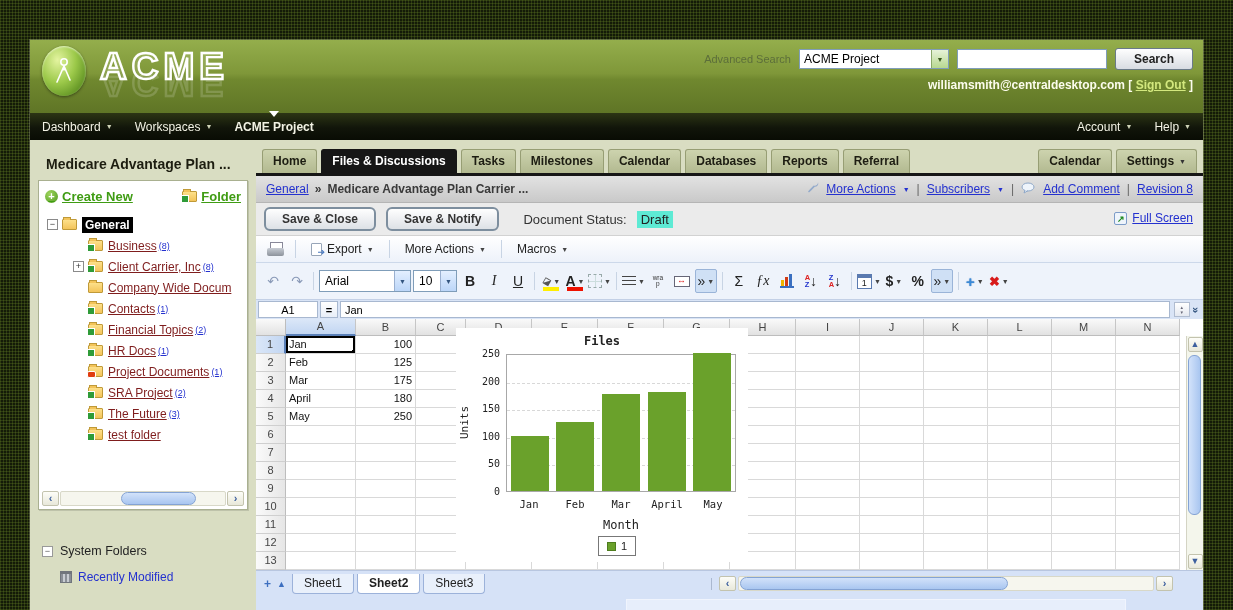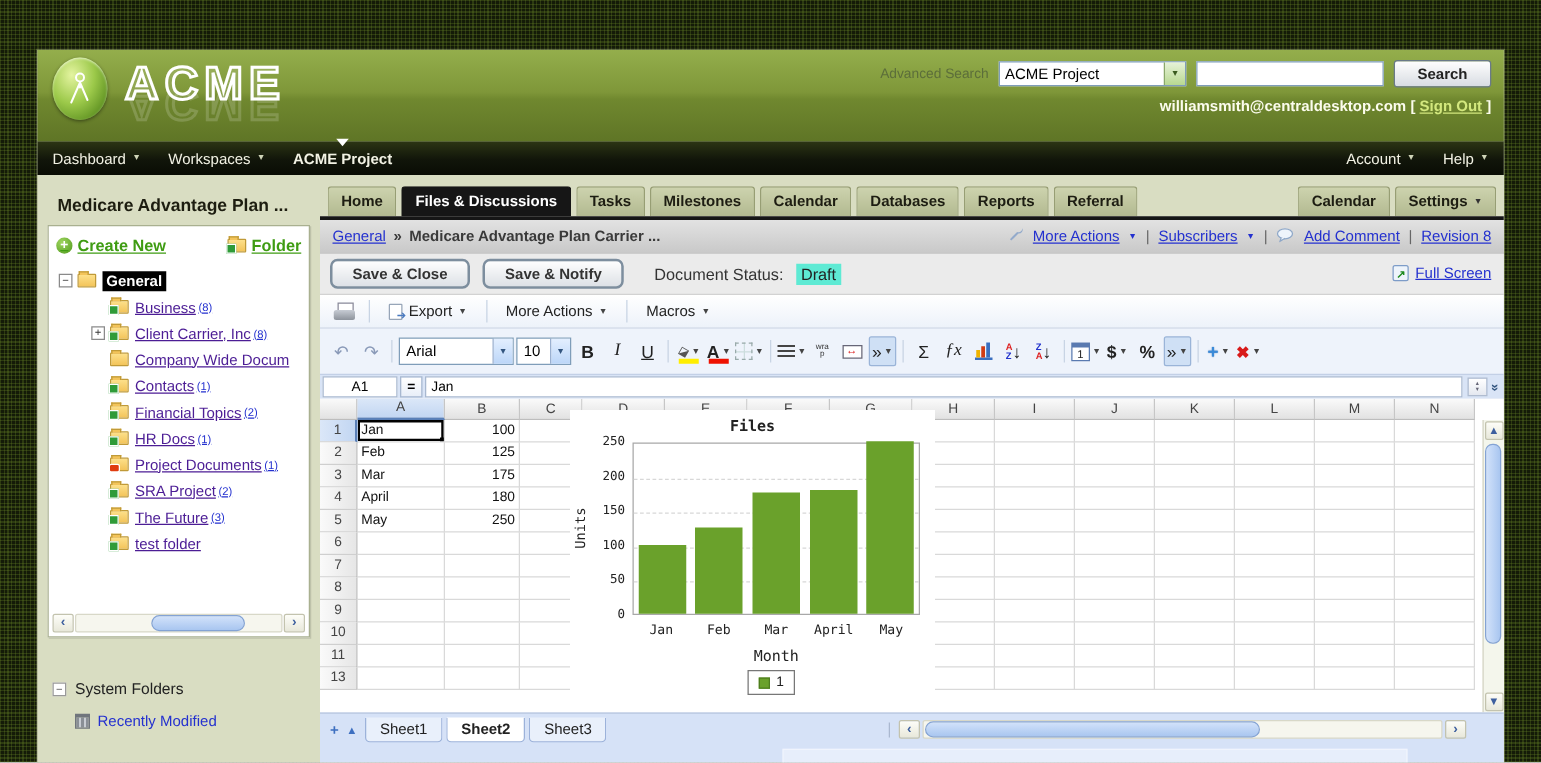--- a/index.html
+++ b/index.html
@@ -73,21 +73,21 @@
     background:#f3c45a; border:1px solid #c09a38; border-bottom:none; }
   .ic-folder.badge-green::after { content:""; position:absolute; left:-2px; bottom:-2px; width:6px; height:6px;
     background:#2f9b38; border:1px solid #fff; }
   .ic-folder.badge-red::after { content:""; position:absolute; left:-2px; bottom:-2px; width:7px; height:5px;
     background:#e03c10; border-radius:2px; border:1px solid #fff; }
   .tree { flex:1; padding:4px 0 0 8px; overflow:hidden; }
   .tree-row { display:flex; align-items:center; height:21px; white-space:nowrap; }
   .tree-row .expander { width:11px; height:11px; border:1px solid #8a8a8a; background:#fff; color:#333;
     font-size:9px; line-height:9px; text-align:center; margin-right:4px; flex:none; cursor:pointer; }
   .tree-row .exp-space { width:15px; flex:none; }
-  .tree-row .tree-label { color:#4c1d95; text-decoration:underline; font-size:12px; margin-left:5px; cursor:pointer; }
+  .tree-row .tree-label { color:#7f1d1d; text-decoration:underline; font-size:12px; margin-left:5px; cursor:pointer; }
   .tree-row .tree-count { color:#2431cf; text-decoration:underline; font-size:9px; margin-left:2px; cursor:pointer; }
   .tree-row.selected .tree-label { background:#000; color:#fff; text-decoration:none; padding:1px 3px; font-weight:bold; }
   .hscroll { height:16px; margin:2px 3px 3px 3px; display:flex; align-items:center; gap:1px; }
   .scroll-btn { width:17px; height:15px; background:linear-gradient(#fdfdf8,#e8e8da); border:1px solid #c3c3ae;
     color:#3d5f9e; font-size:11px; font-weight:bold; line-height:13px; text-align:center; border-radius:2px; cursor:pointer; }
   .scroll-track { flex:1; height:15px; background:#f6f6ee; border:1px solid #d8d8c8; border-radius:2px; position:relative; }
   .scroll-thumb { position:absolute; top:0; height:13px; background:linear-gradient(#d2e2fa,#a9c6f0);
     border:1px solid #84a3d4; border-radius:7px; cursor:pointer; }
   .sys-hdr { margin:34px 0 0 12px; display:flex; align-items:center; gap:7px; font-size:12.5px; color:#222; }
   .sys-exp { width:11px; height:11px; border:1px solid #999; background:#fff; color:#555; font-size:9px;
@@ -828,20 +828,37 @@
                 <div class="g-cell" style="width: 66px;"></div>
                 <div class="g-cell" style="width: 66px;"></div>
                 <div class="g-cell" style="width: 64px;"></div>
                 <div class="g-cell" style="width: 64px;"></div>
                 <div class="g-cell" style="width: 64px;"></div>
                 <div class="g-cell" style="width: 64px;"></div>
                 <div class="g-cell" style="width: 64px;"></div>
                 <div class="g-cell" style="width: 64px;"></div>
               </div>
               <div class="g-row">
+                <div class="g-rowhdr">12</div>
+                <div class="g-cell" style="width: 70px;"></div>
+                <div class="g-cell" style="width: 60px;"></div>
+                <div class="g-cell" style="width: 50px;"></div>
+                <div class="g-cell" style="width: 66px;"></div>
+                <div class="g-cell" style="width: 66px;"></div>
+                <div class="g-cell" style="width: 66px;"></div>
+                <div class="g-cell" style="width: 66px;"></div>
+                <div class="g-cell" style="width: 66px;"></div>
+                <div class="g-cell" style="width: 64px;"></div>
+                <div class="g-cell" style="width: 64px;"></div>
+                <div class="g-cell" style="width: 64px;"></div>
+                <div class="g-cell" style="width: 64px;"></div>
+                <div class="g-cell" style="width: 64px;"></div>
+                <div class="g-cell" style="width: 64px;"></div>
+              </div>
+              <div class="g-row">
                 <div class="g-rowhdr">13</div>
                 <div class="g-cell" style="width: 70px;"></div>
                 <div class="g-cell" style="width: 60px;"></div>
                 <div class="g-cell" style="width: 50px;"></div>
                 <div class="g-cell" style="width: 66px;"></div>
                 <div class="g-cell" style="width: 66px;"></div>
                 <div class="g-cell" style="width: 66px;"></div>
                 <div class="g-cell" style="width: 66px;"></div>
                 <div class="g-cell" style="width: 66px;"></div>
                 <div class="g-cell" style="width: 64px;"></div>

